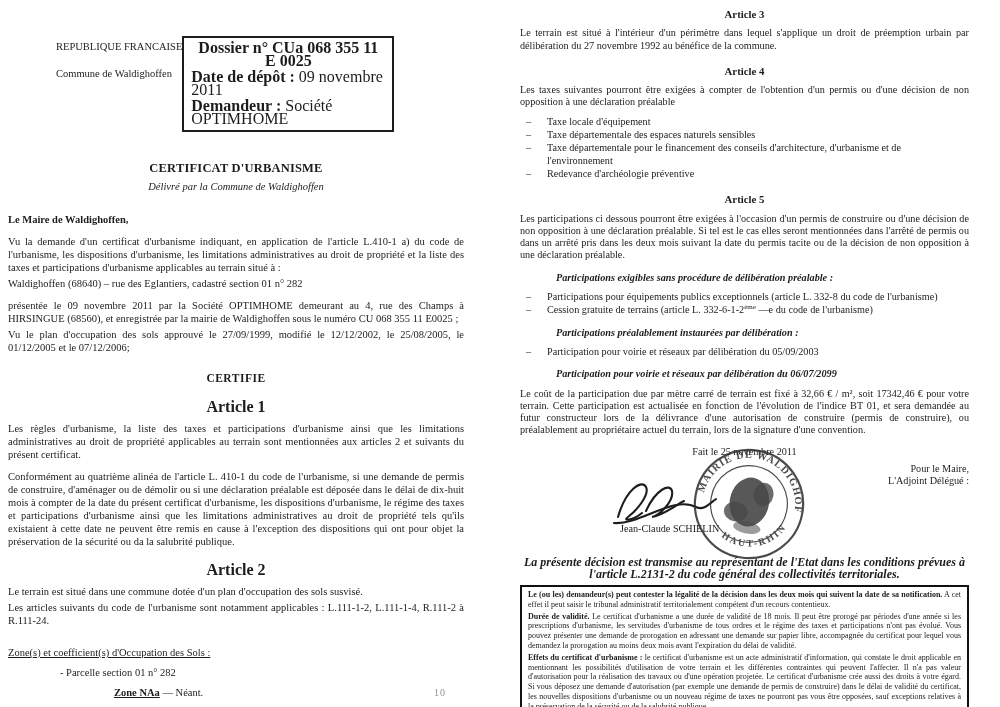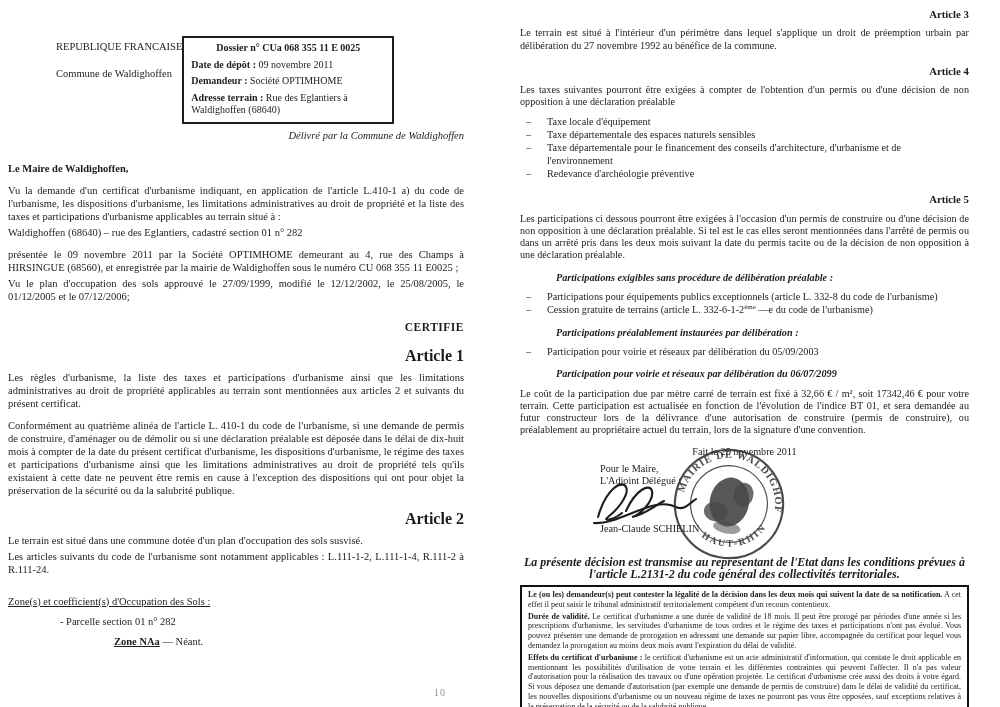--- a/index.html
+++ b/index.html
@@ -11,26 +11,26 @@
   }
   .page{position:absolute;top:0;}
   .page-left{left:8px;width:456px;padding-top:36px;}
   .page-right{left:520px;width:449px;padding-top:8px;font-size:10.2px;line-height:12.3px;}
   .page-left{font-size:10.5px;line-height:13px;}
 
   
   .hdr-row{display:flex;align-items:flex-start;}
   .hdr-left{padding-left:48px;padding-top:4px;}
   .hdr-commune{margin-top:14px;}
-  .dossier-box{width:194px;border:2px solid #1c1c1c;padding:3px 7px 5px 7px;font-size:10px;line-height:12.5px;}
+  .dossier-box{width:194px;border:2px solid #1c1c1c;padding:3px 7px 5px 7px;font-size:16px;line-height:12.5px;}
   .dossier-box .row{margin-top:4px;}
   .dossier-box .row.first{margin-top:1px;text-align:center;font-weight:bold;}
   .lbl{font-weight:bold;}
 
-  .center{text-align:right;}
+  .center{text-align:center;}
   .doc-title{font-weight:bold;font-size:12.5px;margin-top:30px;letter-spacing:.2px;}
   .doc-subtitle{font-style:italic;margin-top:5px;}
   .maire{font-weight:bold;margin-top:20px;}
   .para{text-align:justify;margin-top:9px;}
   .tight{margin-top:3px;}
   .certifie{font-weight:bold;font-size:11.5px;margin-top:18px;letter-spacing:.5px;}
   .article-h{font-weight:bold;font-size:16px;margin-top:15px;}
   .zones-h{margin-top:19px;text-decoration:underline;}
   .parcelle{margin-top:7px;padding-left:52px;}
   .zone-line{margin-top:7px;padding-left:106px;}
@@ -39,21 +39,21 @@
 
   
   .page-right .article-h{margin-top:13px;font-size:10.8px;}
   .page-right .article-h.first{margin-top:0;}
   .page-right .para{margin-top:7px;}
   .li{display:flex;margin-top:1px;}
   .li .dash{width:27px;flex:0 0 27px;padding-left:6px;box-sizing:border-box;}
   .li.gap{margin-top:7px;}
   .sub-h{font-weight:bold;font-style:italic;margin-left:36px;margin-top:10px;}
   .fait{margin-top:9px;text-align:center;}
-  .sign-block{position:relative;height:92px;margin-left:80px;margin-top:5px;}
+  .sign-block{position:relative;height:92px;margin-left:100px;margin-top:5px;text-align:right;}
   .sign-name{position:absolute;left:0;top:60px;}
   .signature-svg{position:absolute;left:-8px;top:14px;z-index:2;}
   .stamp-svg{position:absolute;left:70px;top:-18px;z-index:3;}
   .transmission{font-style:italic;font-weight:600;text-align:center;font-size:12px;line-height:11.5px;margin-top:2px;}
   .notice-box{border:2px solid #111;margin-top:5px;padding:3px 6px;font-size:8px;line-height:9.8px;text-align:justify;
     font-family:"Liberation Serif","DejaVu Serif",serif;}
   .notice-box p{margin:0 0 2px 0;}
   sup{font-size:7px;line-height:0;}
 </style>
 </head>
@@ -63,24 +63,24 @@
 
   <div class="hdr-row">
     <div class="hdr-left">
       <div>REPUBLIQUE FRANCAISE</div>
       <div class="hdr-commune">Commune de Waldighoffen</div>
     </div>
     <div class="dossier-box">
       <div class="row first">Dossier n° CUa 068 355 11 E 0025</div>
       <div class="row"><span class="lbl">Date de dépôt :</span><span> 09 novembre 2011</span></div>
       <div class="row"><span class="lbl">Demandeur :</span><span> Société OPTIMHOME</span></div>
-      <div class="row"><span class="lbl">Adresse terrain :</span><span> Rue des Eglantiers à Waldighoffen (68640)</span></div>
     </div>
   </div>
 
+  <div class="doc-title center">CERTIFICAT D'URBANISME</div>
   <div class="doc-subtitle center">Délivré par la Commune de Waldighoffen</div>
 
   <div class="maire">Le Maire de Waldighoffen,</div>
 
   <div class="para">Vu la demande d'un certificat d'urbanisme indiquant, en application de l'article L.410-1 a) du code de l'urbanisme, les dispositions d'urbanisme, les limitations administratives au droit de propriété et la liste des taxes et participations d'urbanisme applicables au terrain situé à :</div>
   <div class="para tight">Waldighoffen (68640) – rue des Eglantiers, cadastré section 01 n° 282</div>
   <div class="para">présentée le 09 novembre 2011 par la Société OPTIMHOME demeurant au 4, rue des Champs à HIRSINGUE (68560), et enregistrée par la mairie de Waldighoffen sous le numéro CU 068 355 11 E0025 ;</div>
   <div class="para tight">Vu le plan d'occupation des sols approuvé le 27/09/1999, modifié le 12/12/2002, le 25/08/2005, le 01/12/2005 et le 07/12/2006;</div>
 
   <div class="certifie center">CERTIFIE</div>

